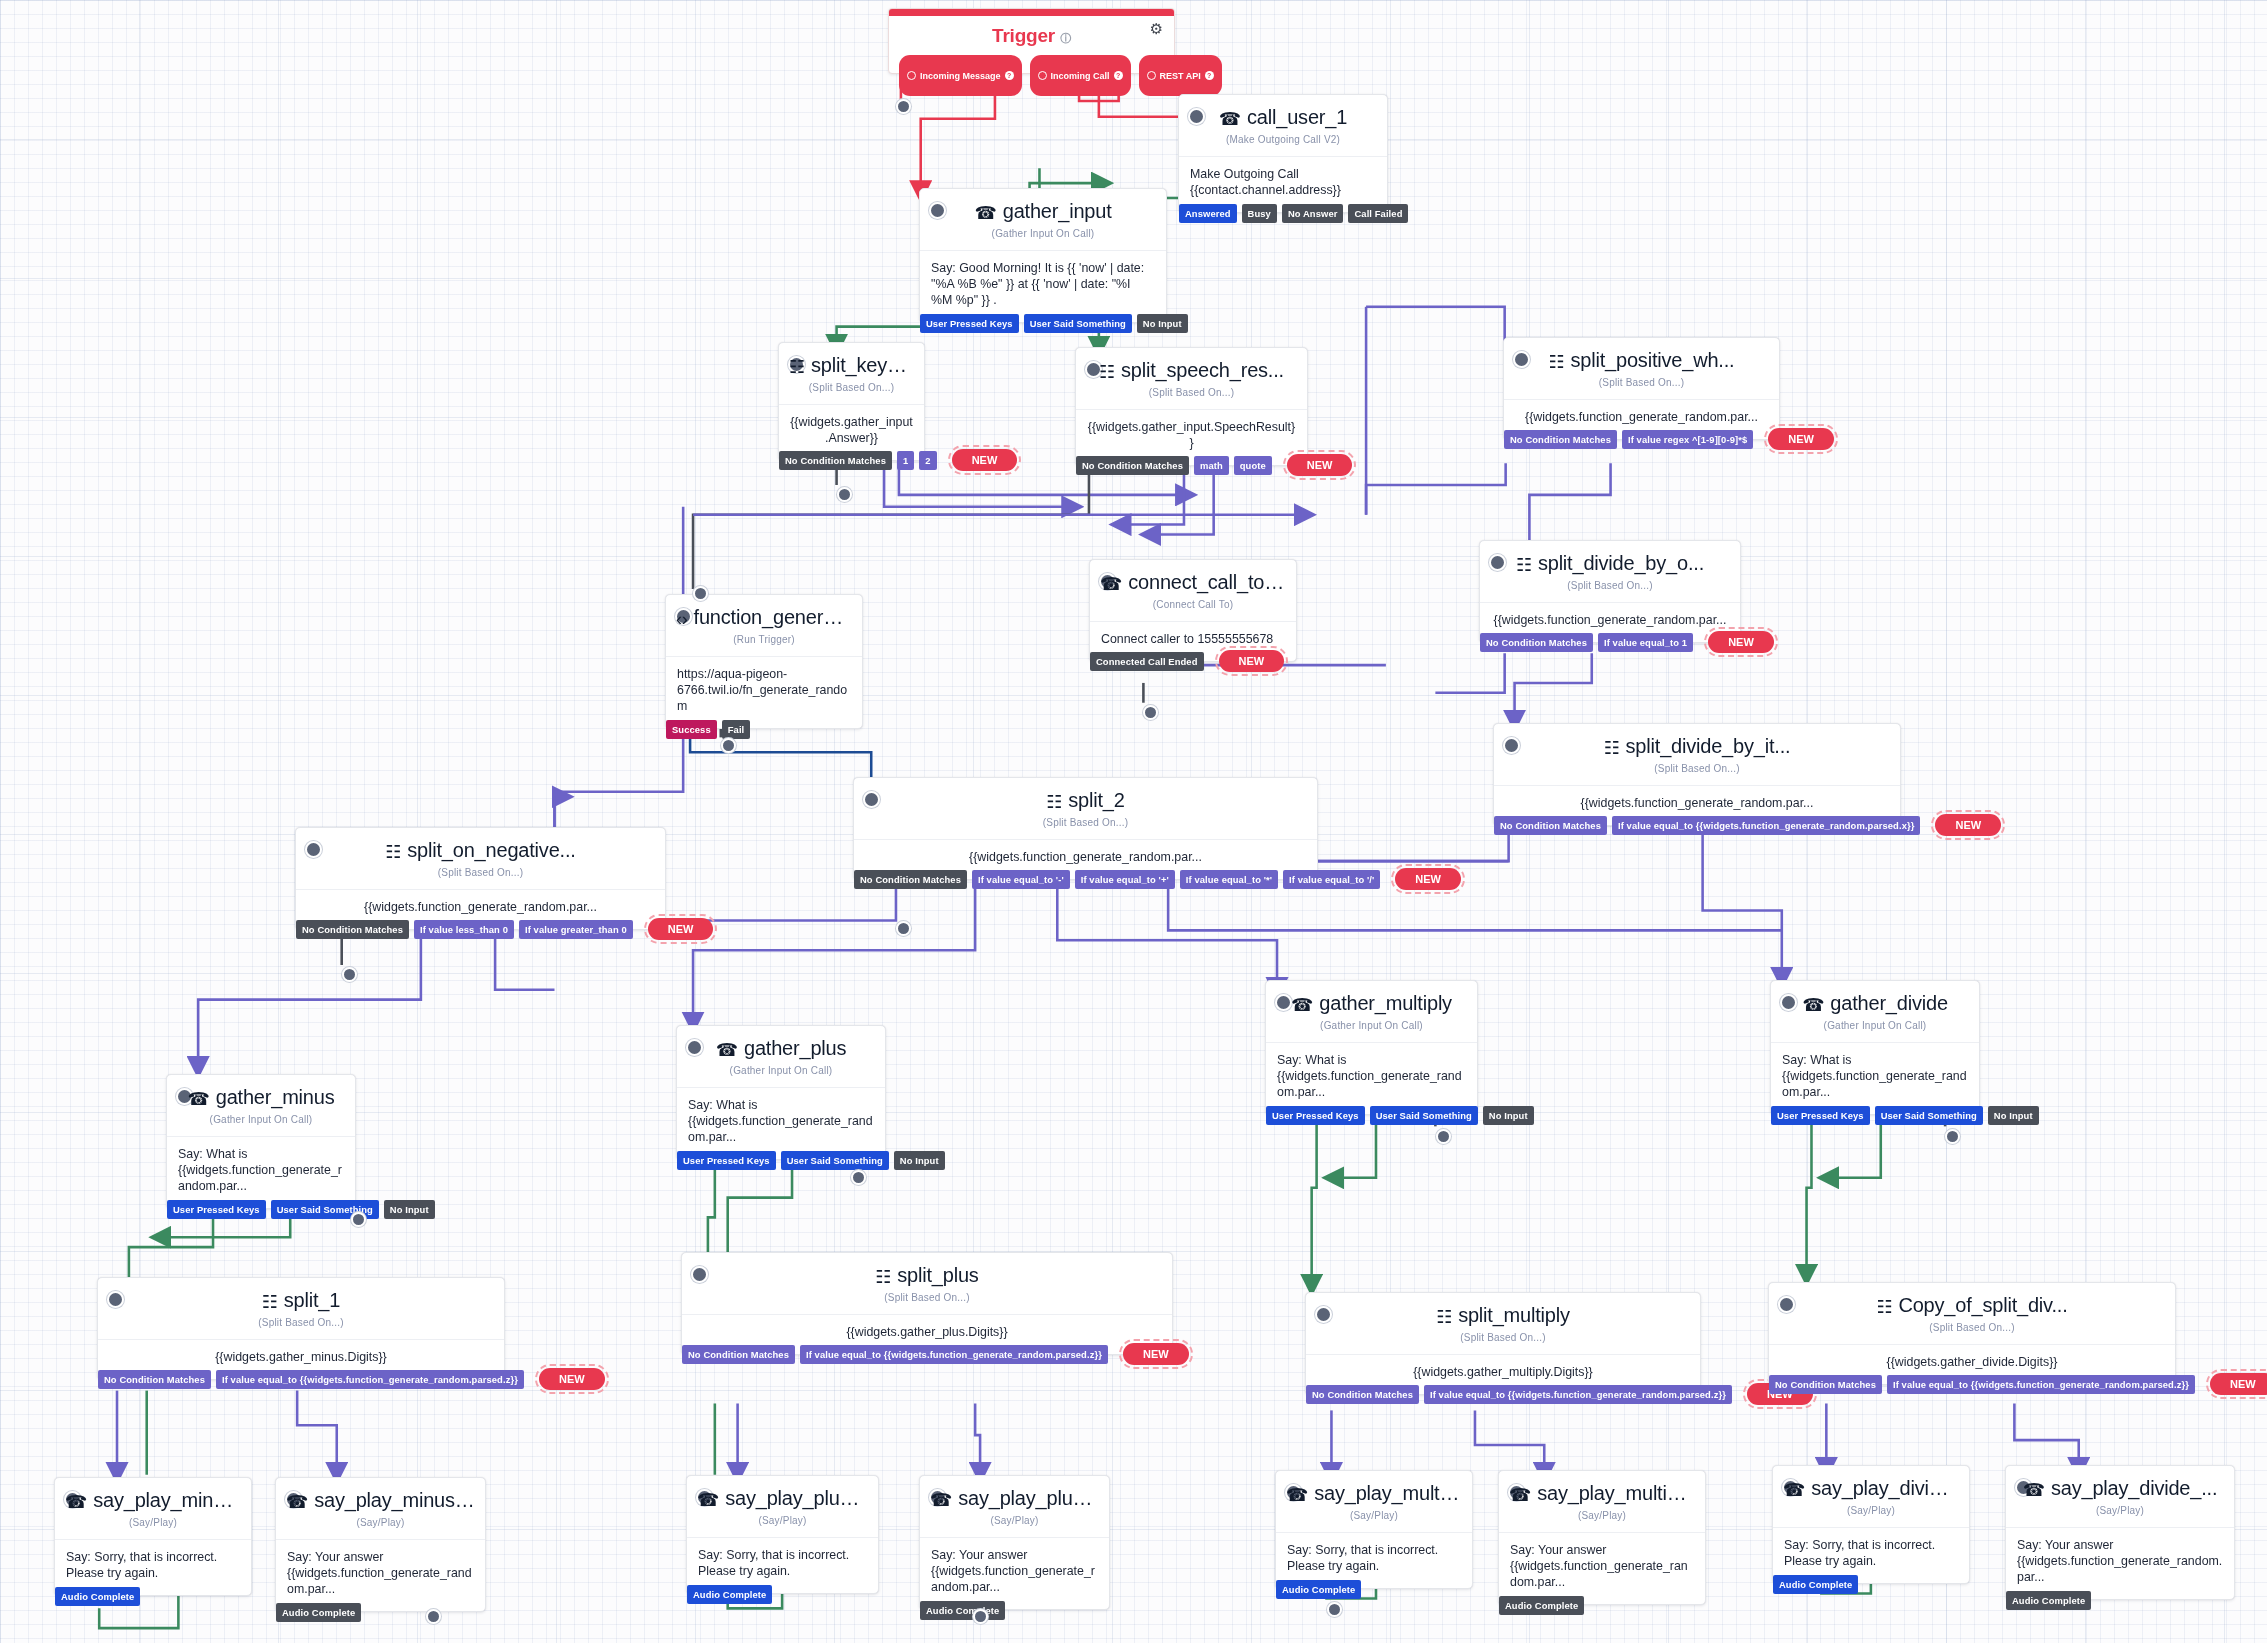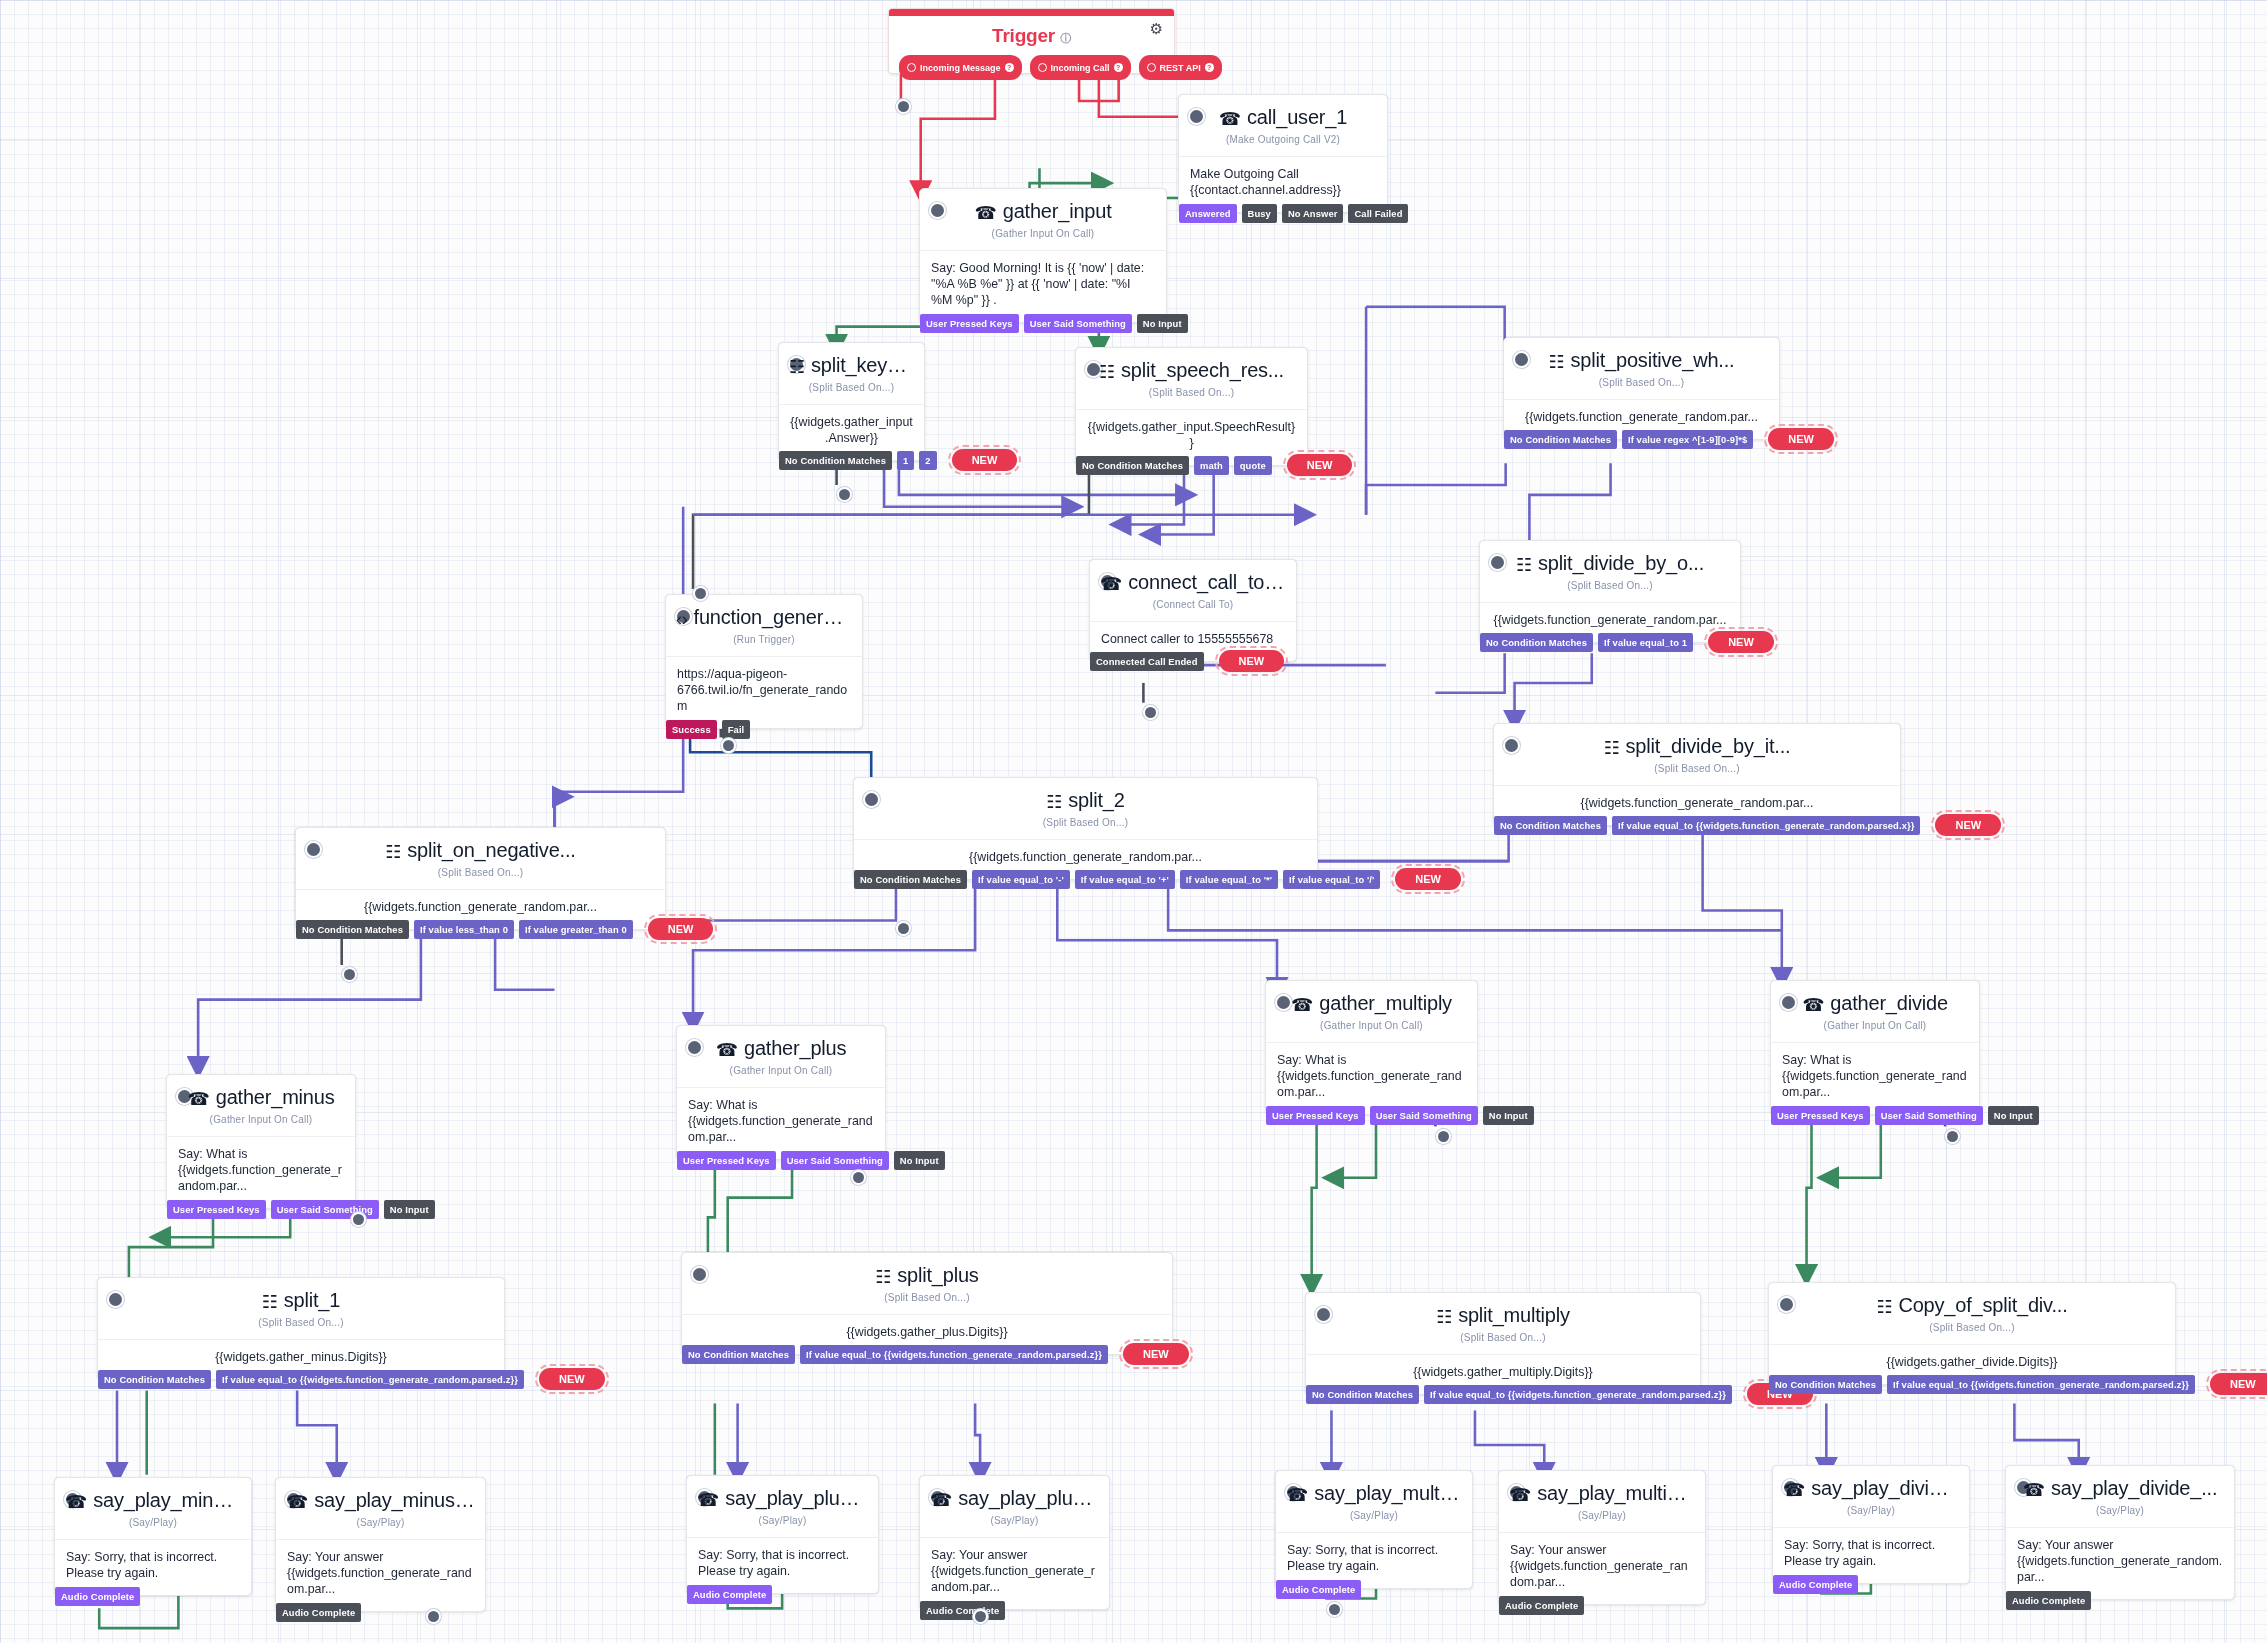--- a/index.html
+++ b/index.html
@@ -67,40 +67,40 @@
   .trigger .ttl{
     text-align:center;color:#e8384f;font-size:19px;font-weight:700;
     padding:9px 0 2px 0;letter-spacing:-0.2px;
   }
   .trigger .gear{
     position:absolute;right:11px;top:12px;font-size:15px;color:#41464f;line-height:1;
   }
   .trigger .pills{display:flex;gap:8px;padding:6px 10px 0 10px;}
   .pill{
     background:#e8384f;color:#fff;border-radius:11px;height:17px;
-    display:flex;align-items:center;gap:4px;padding:4px 8px;
+    display:flex;align-items:center;gap:4px;padding:12px 8px;
     font-size:9px;font-weight:700;white-space:nowrap;
   }
   .pill .ring{
     width:7px;height:7px;border-radius:50%;border:1.4px solid #fff;display:inline-block;
   }
   .pill .qm{
     width:9px;height:9px;border-radius:50%;background:#fff;color:#e8384f;
     font-size:7px;font-weight:700;display:inline-flex;align-items:center;justify-content:center;
   }
 
   
   .ports{position:absolute;bottom:-11px;left:0;display:flex;align-items:center;}
   .port{
     height:19px;display:flex;align-items:center;padding:0 6px;
     font-size:9.4px;font-weight:700;color:#fff;white-space:nowrap;
     border-radius:2px;margin-right:5px;letter-spacing:0.1px;
   }
   .p-dark{background:#4a4f58;}
-  .p-green{background:#8b5cf6;}
+  .p-green{background:#1d4ed8;}
   .p-purple{background:#6c63c7;}
   .p-blue{background:#be185d;}
   .p-new{
     background:#e8384f;color:#fff;border-radius:13px;height:22px;
     padding:0 20px;font-size:11px;font-weight:700;
     display:flex;align-items:center;justify-content:center;
     outline:2px dashed #f3a3ad;outline-offset:2px;
   }
   .endcap{
     position:absolute;width:11px;height:11px;border-radius:50%;

